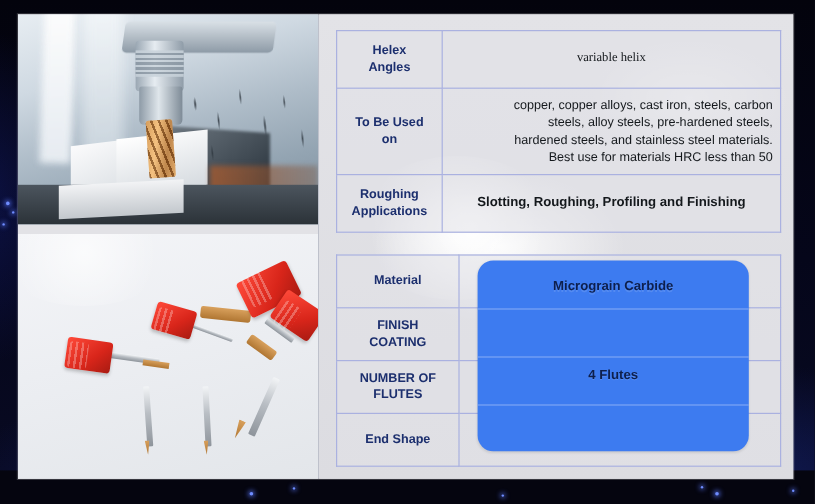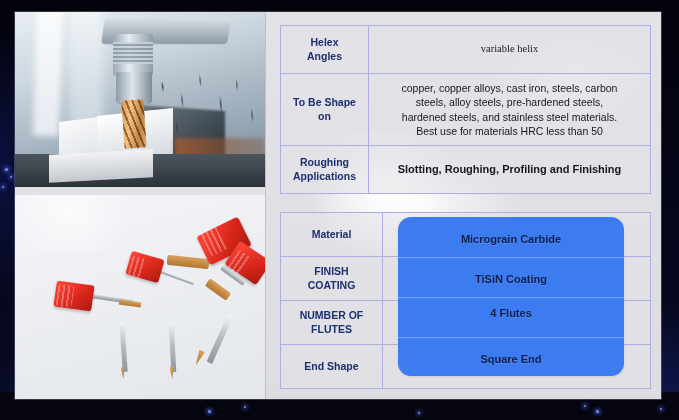--- a/index.html
+++ b/index.html
@@ -365,24 +365,24 @@
         <tbody>
           <tr>
             <td class="c-lbl lbl">
               <div>Helex</div>
               <div>Angles</div>
             </td>
             <td class="val" style="height:48px;font-family:Liberation Serif, serif;">variable helix</td>
           </tr>
           <tr>
             <td class="c-lbl lbl">
-              <div>To Be Shape</div>
+              <div>To Be Used</div>
               <div>on</div>
             </td>
-            <td class="val" style="height:72px;">
+            <td class="val" style="height:72px;text-align:right;">
               <div>copper, copper alloys, cast iron, steels, carbon</div>
               <div>steels, alloy steels, pre-hardened steels,</div>
               <div>hardened steels, and stainless steel materials.</div>
               <div>Best use for materials HRC less than 50</div>
             </td>
           </tr>
           <tr>
             <td class="c-lbl lbl">
               <div>Roughing</div>
               <div>Applications</div>
@@ -424,19 +424,17 @@
       </table>
 
       <div class="blue-overlay"></div>
       <div class="blue-overlay-grid">
         <i style="top:40px;"></i>
         <i style="top:80px;"></i>
         <i style="top:120px;"></i>
       </div>
 
       <div class="ov-text" style="top:205px;">Micrograin Carbide</div>
-      <div class="ov-text" style="top:245px;">TiSiN Coating</div>
       <div class="ov-text" style="top:279px;">4 Flutes</div>
-      <div class="ov-text" style="top:325px;">Square End</div>
 
     </div>
   </div>
 </div>
 
 </body></html>

